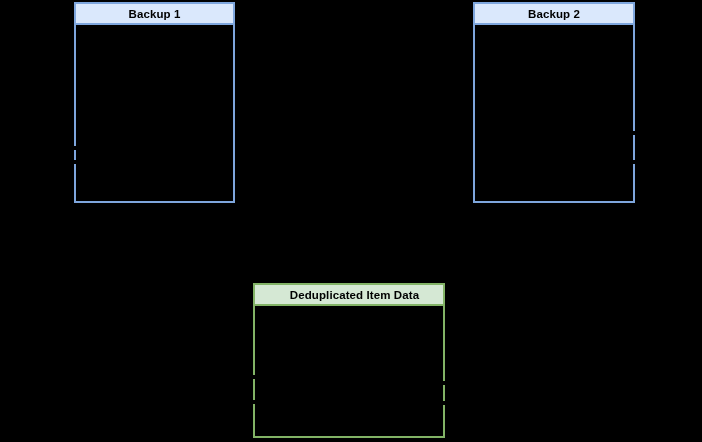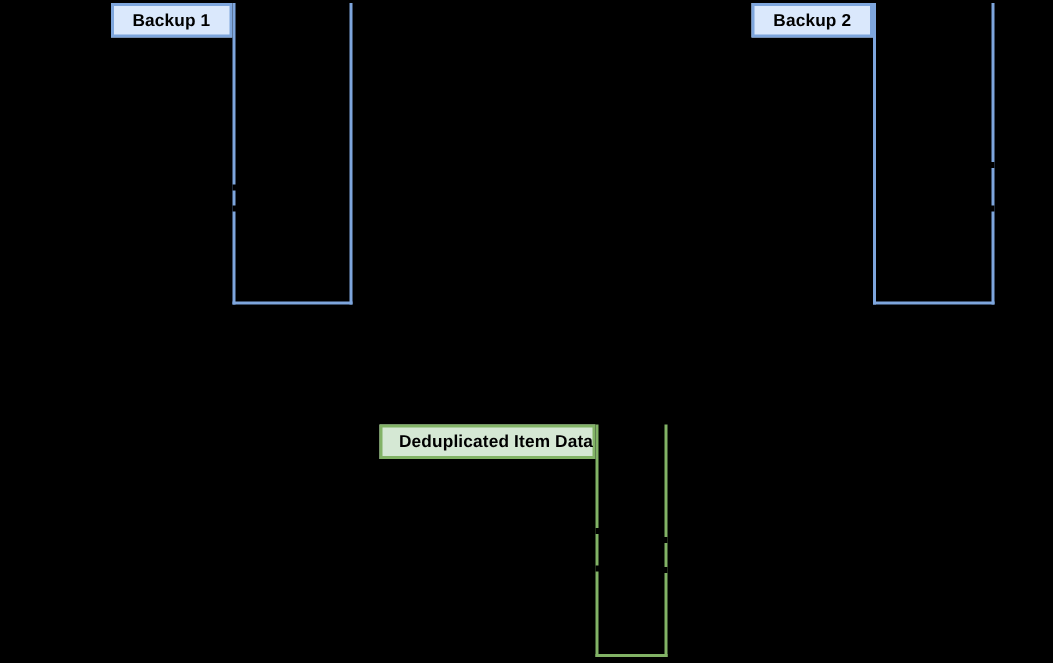--- a/index.html
+++ b/index.html
@@ -13,21 +13,21 @@
     position: relative;
     overflow: hidden;
     font-family: "Liberation Sans", sans-serif;
   }
 
   
   .node {
     position: absolute;
     box-sizing: border-box;
     display: flex;
-    flex-direction: row;
+    flex-direction: column;
     justify-content: flex-end;
   }
 
   .node-header {
     box-sizing: border-box;
     width: 100%;
     height: 23px;
     display: flex;
     align-items: center;
     justify-content: center;
@@ -72,21 +72,21 @@
     position: absolute;
     background: #000000;
     width: 4px;
     height: 4px;
   }
   .notch.left  { left: -2px; }
   .notch.right { right: -2px; }
 
   
   #backup1 { left: 74px;  top: 2px;   width: 161px; height: 201px; }
-  #backup2 { left: 473px; top: 2px;   width: 162px; height: 201px; margin-left: 28px; }
+  #backup2 { left: 473px; top: 2px;   width: 162px; height: 201px; }
   #dedup   { left: 253px; top: 283px; width: 192px; height: 155px; }
 </style>
 </head>
 <body>
 
 <div class="node node-blue" id="backup1">
   <div class="node-header">Backup 1</div>
   <div class="node-body">
     <span class="notch left" style="top:121px"></span>
     <span class="notch left" style="top:135px"></span>

